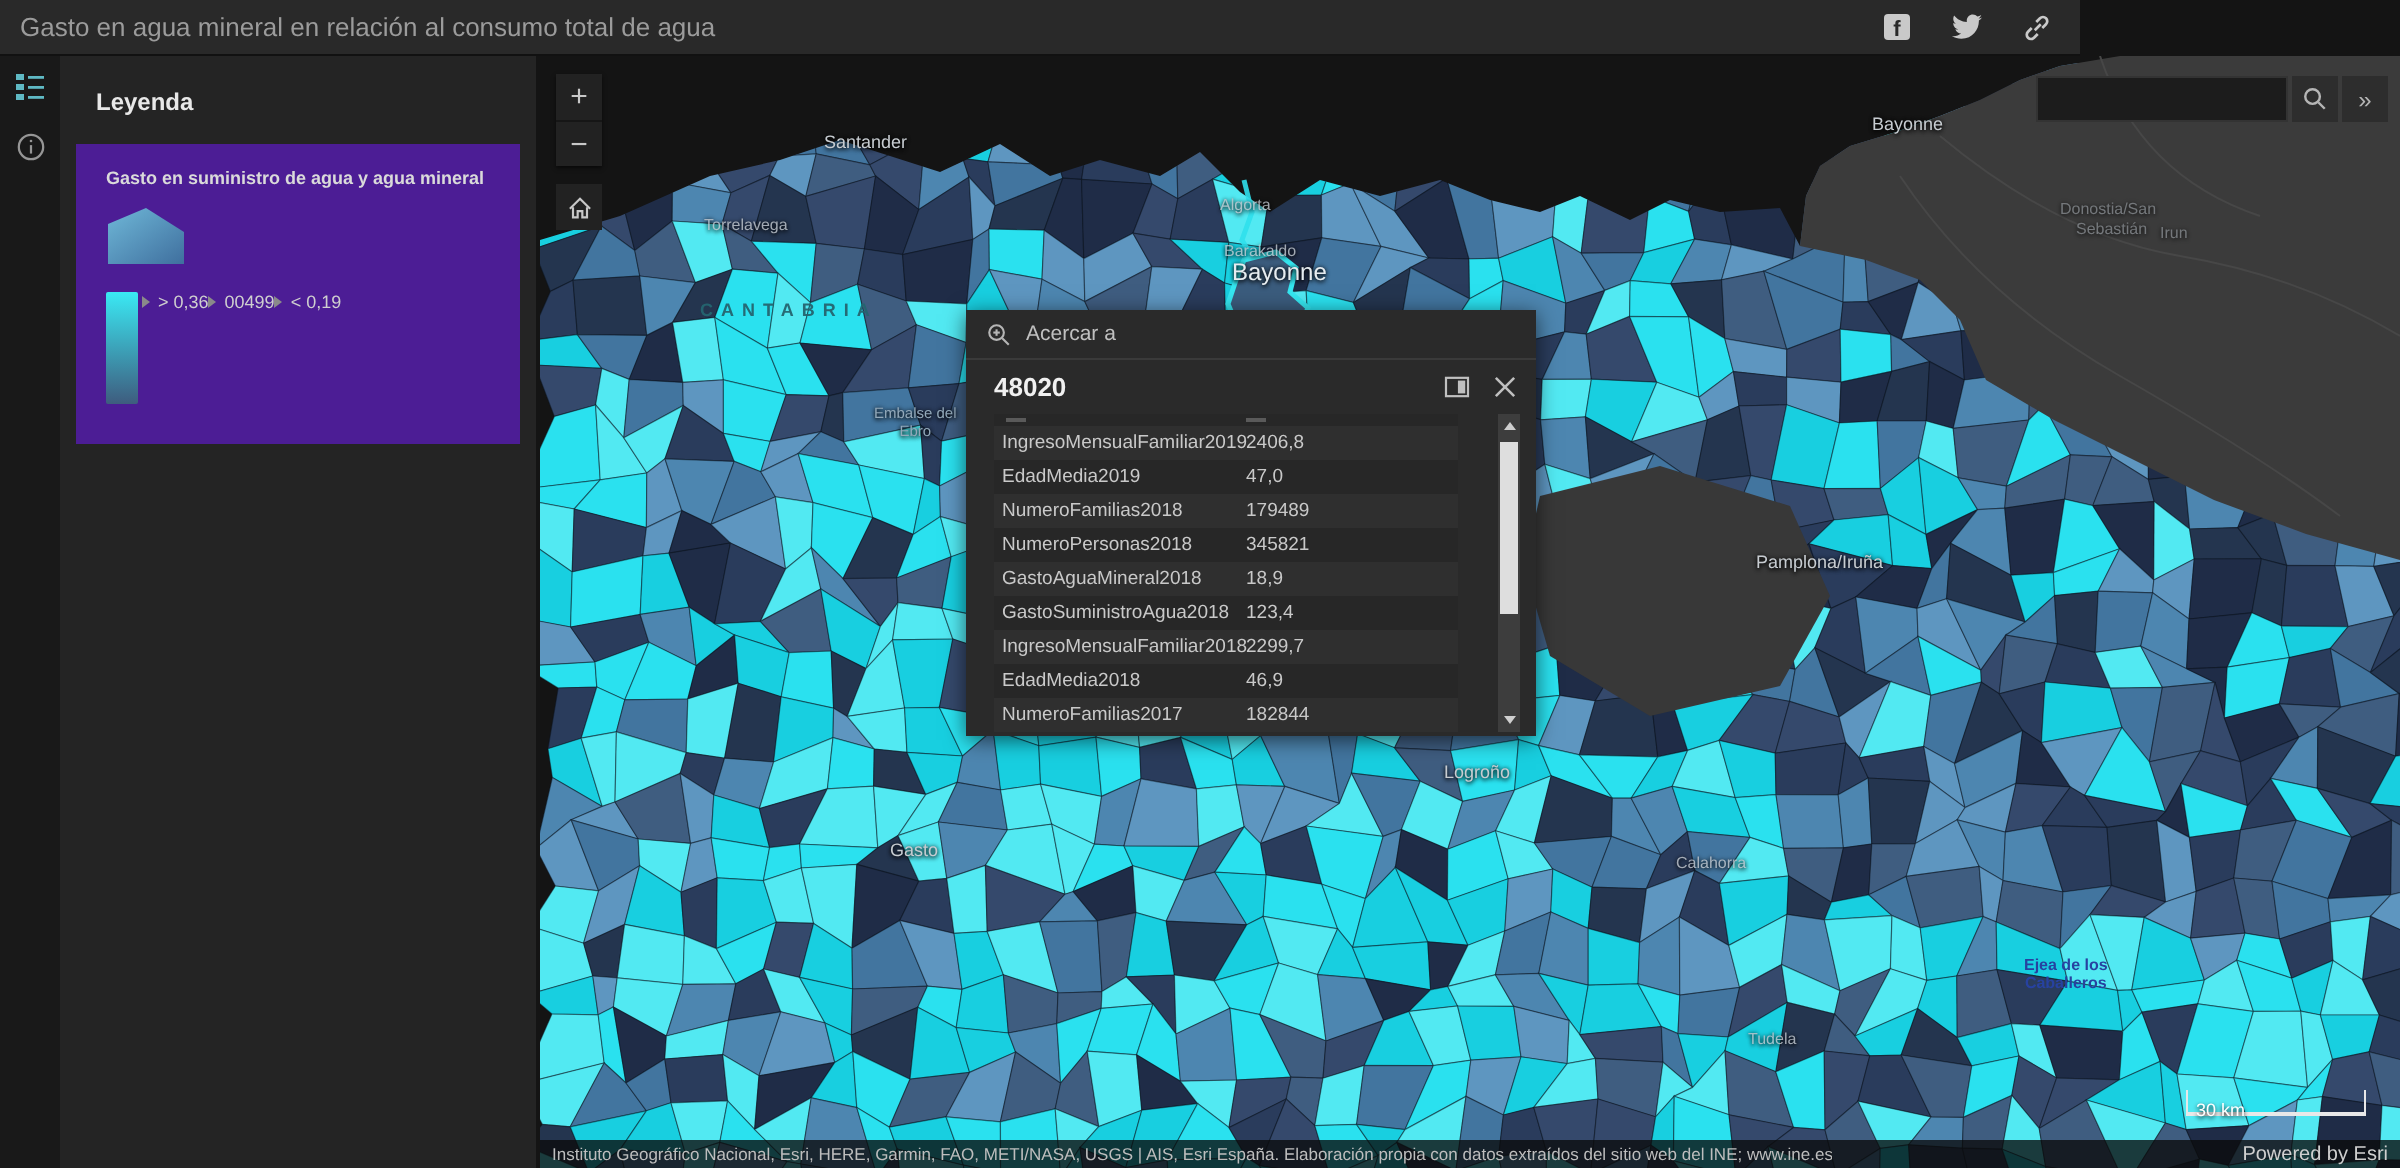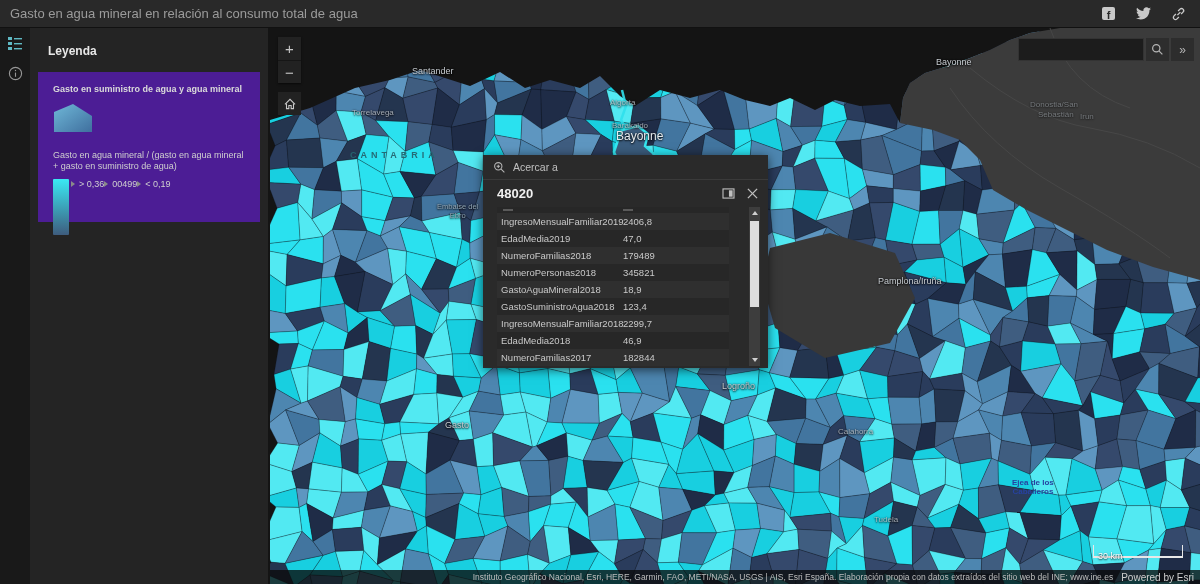--- a/index.html
+++ b/index.html
@@ -1,21 +1,21 @@
 <!DOCTYPE html>
 <html><head>
 <meta charset="utf-8">
 <style>
   * { margin:0; padding:0; box-sizing:border-box; }
   html,body { background:#000; }
   body { font-family:"Liberation Sans", sans-serif; }
   #app { position:relative; width:1200px; height:584px; background:#141414; overflow:hidden; }
 
   
-  .header { position:absolute; left:0; top:0; width:1200px; height:28px; background:#292929;
+  .header { position:absolute; left:0; top:0; width:1040px; height:28px; background:#292929;
             border-bottom:1px solid #111; display:flex; align-items:center; z-index:30;gap:45px; }
   .header-title { color:#9b9b9b; font-size:13px; padding-left:10px; }
   .header-icons { margin-left:auto; display:flex; align-items:center; gap:20px; padding-right:14px; }
   .hicon { width:15px; height:15px; display:flex; align-items:center; justify-content:center; cursor:pointer; }
   .fb { width:13px; height:13px; background:#c9c9c9; border-radius:2px; color:#292929; font-weight:bold;
         font-size:11px; display:flex; align-items:flex-end; justify-content:center; line-height:10px; }
   svg.glyph { display:block; }
 
   
   .sidebar { position:absolute; left:0; top:28px; width:30px; height:556px; background:#191919; z-index:20; }
@@ -62,21 +62,21 @@
   .sq-btn { width:23px; height:23px; background:#2d2d2d; color:#b5b5b5; display:flex; align-items:center;
             justify-content:center; cursor:pointer; font-size:12px; }
 
   
   .scale-bar { position:absolute; left:823px; top:517px; width:90px; height:13px;
                border-left:1px solid #e8e8e8; border-right:1px solid #e8e8e8; border-bottom:2px solid #e8e8e8; }
   .scale-bar span { color:#fff; font-size:9px; padding-left:4px; text-shadow:0 1px 2px #000; }
 
   
   .attribution { position:absolute; left:0px; bottom:0px; width:930px; height:14px; background:rgba(10,10,10,.78);
-                 display:flex; align-items:center; justify-content:flex-end; padding:0 6px; }
+                 display:flex; align-items:center; justify-content:space-between; padding:0 6px; }
   .attr-text { color:#bdbdbd; font-size:8.5px; white-space:nowrap; overflow:hidden; }
   .powered { color:#cfcfcf; font-size:10px; padding-left:8px; }
 
   
   .popup { position:absolute; left:483px; top:155px; width:285px; height:213px; background:#2a2a2a;
            box-shadow:0 2px 10px rgba(0,0,0,.6); z-index:25; }
   .popup-zoomto { height:25px; display:flex; align-items:center; gap:7px; padding-left:10px;
                   border-bottom:1px solid #3a3a3a; cursor:pointer; }
   .popup-zoomto span { color:#c0c0c0; font-size:10.5px; }
   .popup-titlebar { height:26px; display:flex; align-items:center; padding:0 10px 0 14px; }
@@ -157,21 +157,20 @@
         <svg width="40" height="31" viewBox="0 0 40 31">
           <defs>
               <linearGradient id="swg" x1="0" y1="0" x2="1" y2="1">
             <stop offset="0" stop-color="#6fb8d8"></stop>
                 <stop offset="1" stop-color="#3f6f9e"></stop>
               </linearGradient>
             </defs>
           <polygon points="1,9 20,1 39,13 39,29 1,29" fill="url(#swg)"></polygon>
         </svg>
       </div>
-      <div class="ramp-title">Gasto en agua mineral / (gasto en agua mineral + gasto en suministro de agua)</div>
       <div class="ramp-row">
         <div class="ramp-bar" style="background: linear-gradient(rgb(58, 233, 244), rgb(62, 92, 126));"></div>
         <div class="ramp-labels">
           <div class="ramp-label">
               <span class="tick"></span>
               <span>&gt; 0,36</span>
             </div>
           <div class="ramp-label">
               <span class="tick"></span>
               <span>00499</span>

